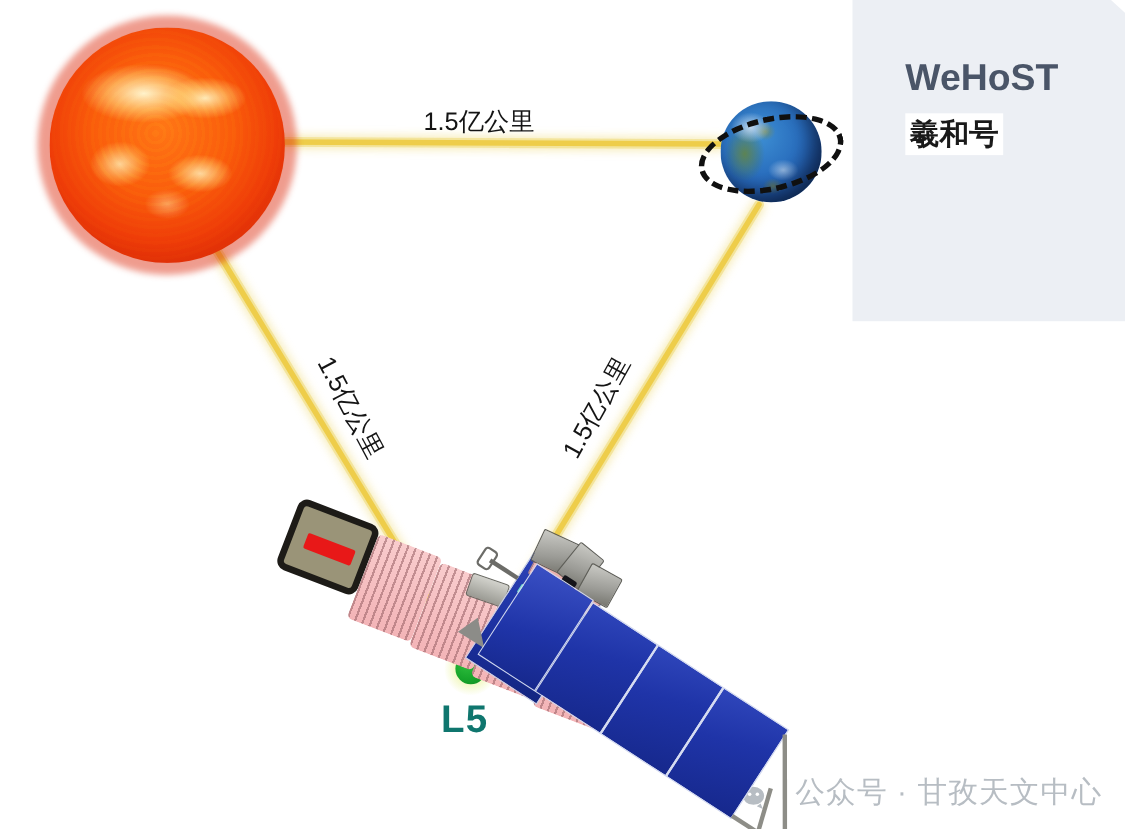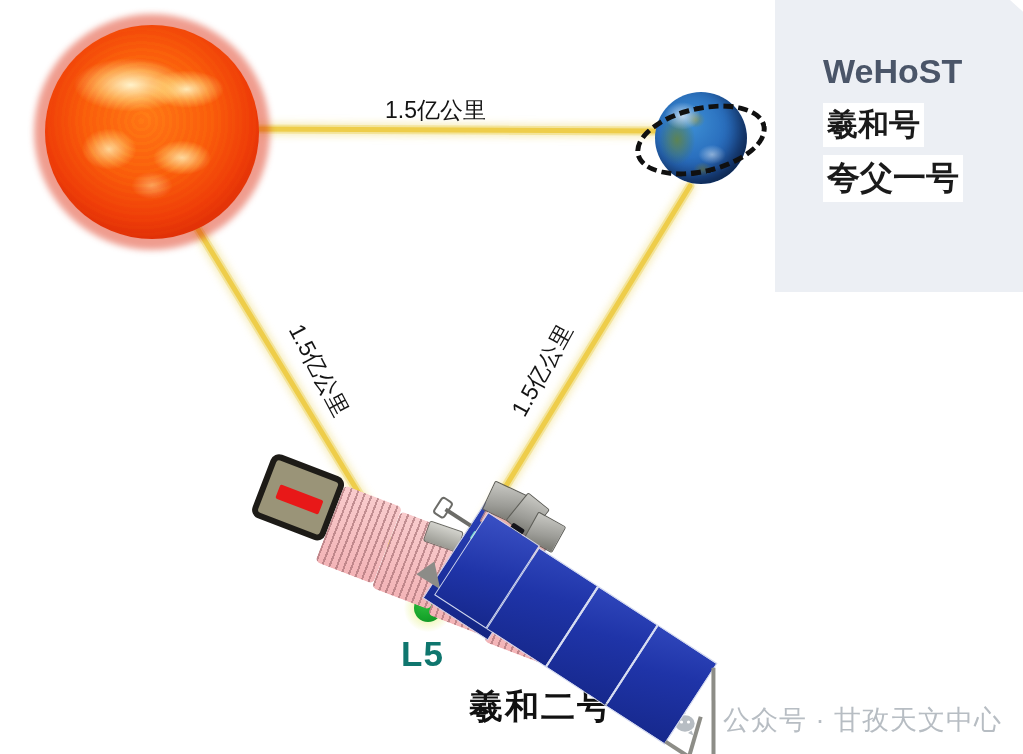--- a/index.html
+++ b/index.html
@@ -56,21 +56,21 @@
   }
   .panel-cn {
     position: absolute;
     left: 48px;
     font-weight: bold;
     color: #1a1a1a;
     background: #ffffff;
     padding: 1px 4px;
     white-space: nowrap;
   }
-  #panel-line-1 { top: 103px; font-size: 31px; }
+  #panel-line-1 { top: 103px; font-size: 27px; }
   #panel-line-2 { top: 155px; font-size: 33px; }
 
   
   #sun-wrap {
     position: absolute;
     left: 34px;
     top: 14px;
     width: 236px;
     height: 236px;
     z-index: 3;
@@ -488,27 +488,25 @@
     <div class="blue-panel" id="bp3"></div>
     <svg id="blue-truss" viewBox="0 0 70 96">
       <g stroke="#8d8d87" stroke-width="4" fill="none">
         <line x1="2" y1="4" x2="58" y2="90"></line>
         <line x1="2" y1="92" x2="64" y2="92"></line>
         <line x1="18" y1="52" x2="30" y2="92"></line>
       </g>
     </svg>
   </div>
 
-  <div id="craft-label">羲和二号</div>
 
   <div id="info-panel">
     <div id="info-panel-fold"></div>
     <div id="panel-title">WeHoST</div>
     <div class="panel-cn" id="panel-line-1">羲和号</div>
-    <div class="panel-cn" id="panel-line-2">夸父一号</div>
   </div>
 
   <div id="wechat-credit">
     <svg width="38" height="32" viewBox="0 0 38 32">
       <ellipse cx="14" cy="12.5" rx="13" ry="11" fill="#b7bdc3"></ellipse>
       <path d="M7 22 L5 29 L12 25 Z" fill="#b7bdc3"></path>
       <circle cx="9.5" cy="10" r="1.9" fill="#ffffff"></circle>
       <circle cx="18.5" cy="10" r="1.9" fill="#ffffff"></circle>
       <ellipse cx="26" cy="19.5" rx="10.5" ry="9" fill="#b7bdc3" stroke="#ffffff" stroke-width="1.6"></ellipse>
       <path d="M32.5 26.5 L34.5 31.5 L29 29 Z" fill="#b7bdc3"></path>

